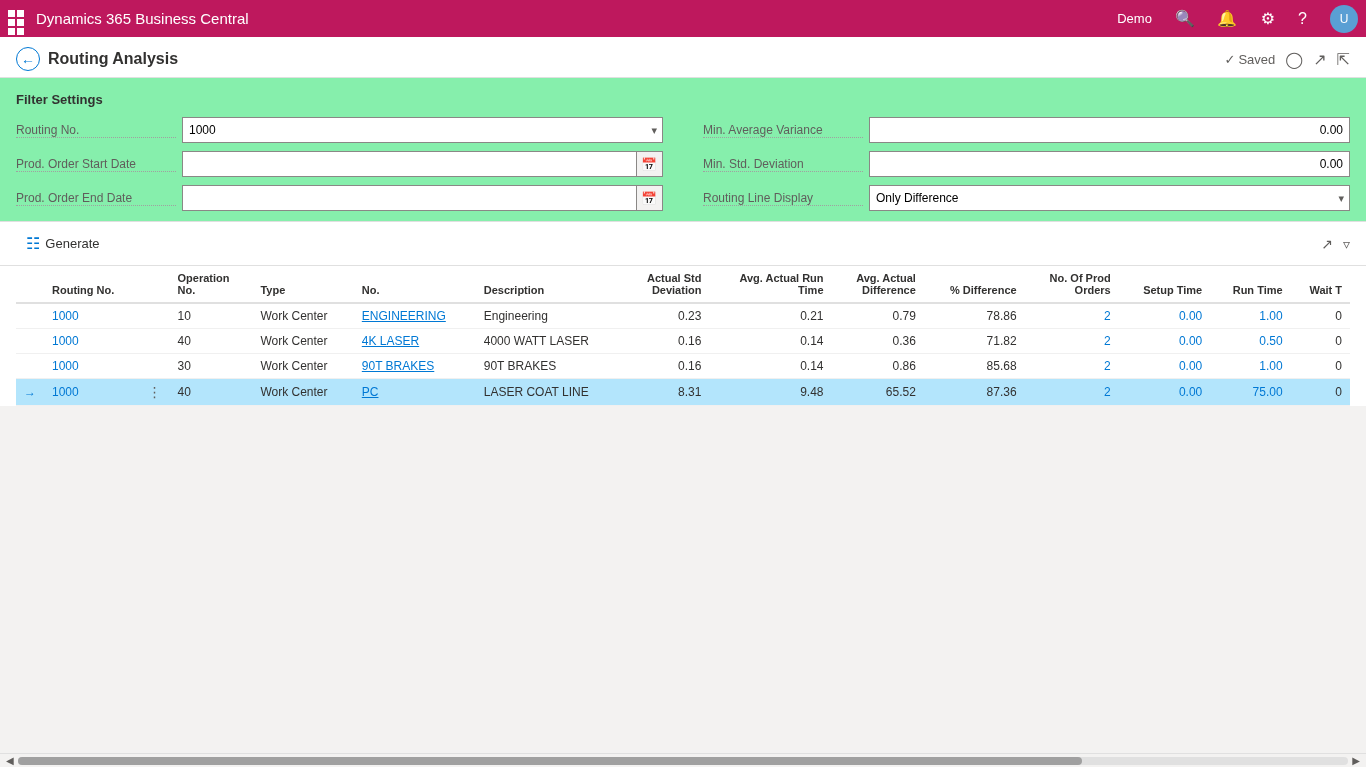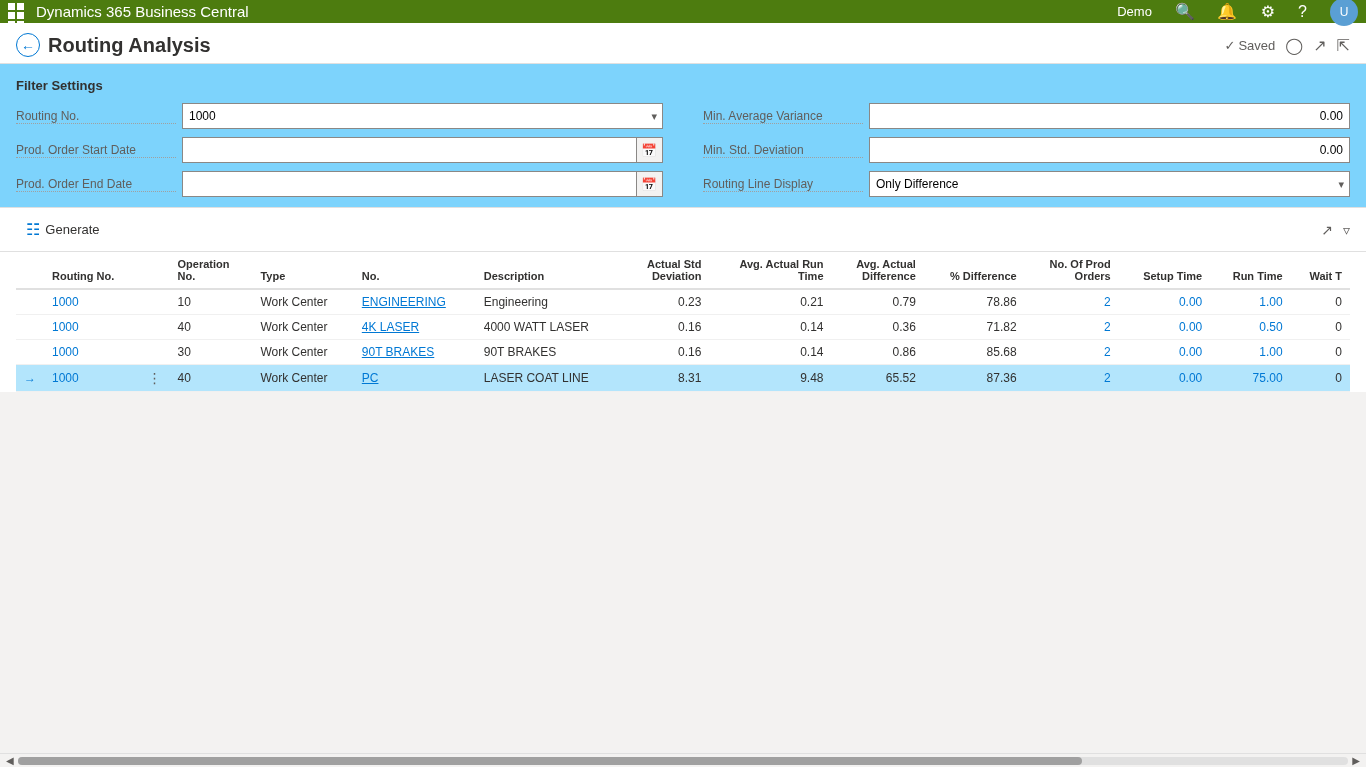--- a/index.html
+++ b/index.html
@@ -1,22 +1,22 @@
 <!DOCTYPE html>
 <html><head>
   <meta charset="utf-8">
   <style>
     * { box-sizing: border-box; margin: 0; padding: 0; }
     body { font-family: 'Segoe UI', Arial, sans-serif; font-size: 13px; background: #f3f2f1; }
 
     
     .topbar {
-      background: #4d7c0f;
+      background: #be185d;
       color: white;
-      height: 23px;
+      height: 37px;
       display: flex;
       align-items: center;
       padding: 0 8px;
       gap: 10px;
     }
     .topbar-grid-icon { display: flex; flex-wrap: wrap; width: 18px; height: 18px; gap: 2px; cursor: pointer; }
     .topbar-grid-icon span { width: 7px; height: 7px; background: white; display: block; }
     .topbar-title { font-size: 15px; font-weight: 400; flex: 1; color: white; }
     .topbar-right { display: flex; align-items: center; gap: 23px; }
     .topbar-demo { font-size: 13px; }
@@ -27,29 +27,29 @@
     .page-header {
       display: flex;
       align-items: center;
       padding: 10px 16px 6px 16px;
       border-bottom: 1px solid #e0e0e0;
       background: white;
       justify-content: space-between;
     }
     .page-header-left { display: flex; align-items: center; gap: 8px; }
     .back-btn { width: 24px; height: 24px; border-radius: 50%; border: 1px solid #0078d4; background: white; color: #0078d4; display: flex; align-items: center; justify-content: center; cursor: pointer; font-size: 14px; }
-    .page-title { font-size: 20px; font-weight: 600; color: #323130; text-align: right; }
+    .page-title { font-size: 16px; font-weight: 600; color: #323130; text-align: right; }
     .page-header-right { display: flex; align-items: center; gap: 10px; color: #605e5c; font-size: 13px; }
     .saved-status { display: flex; align-items: center; gap: 3px; color: #605e5c; }
     .header-action-icon { cursor: pointer; font-size: 16px; color: #605e5c; }
 
     
     .filter-section {
       padding: 14px 16px 10px 16px;
-      background: #7dd3fc;
+      background: #86efac;
       border-bottom: 1px solid #e0e0e0;
     }
     .filter-title { font-size: 13px; font-weight: 600; color: #323130; margin-bottom: 10px; }
     .filter-grid {
       display: grid;
       grid-template-columns: 1fr 1fr;
       gap: 8px 40px;
     }
     .filter-row {
       display: flex;

